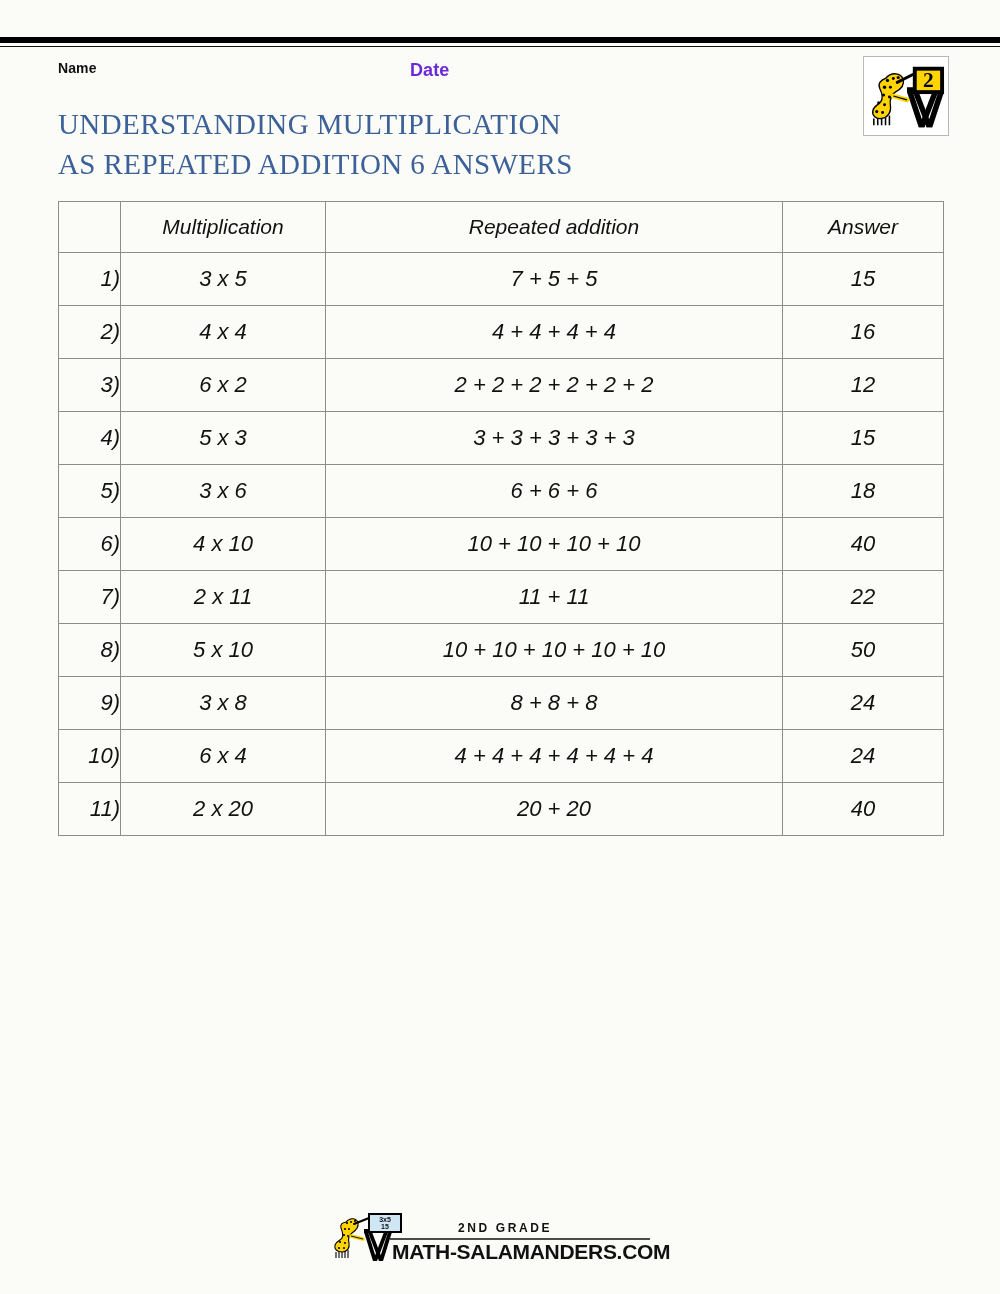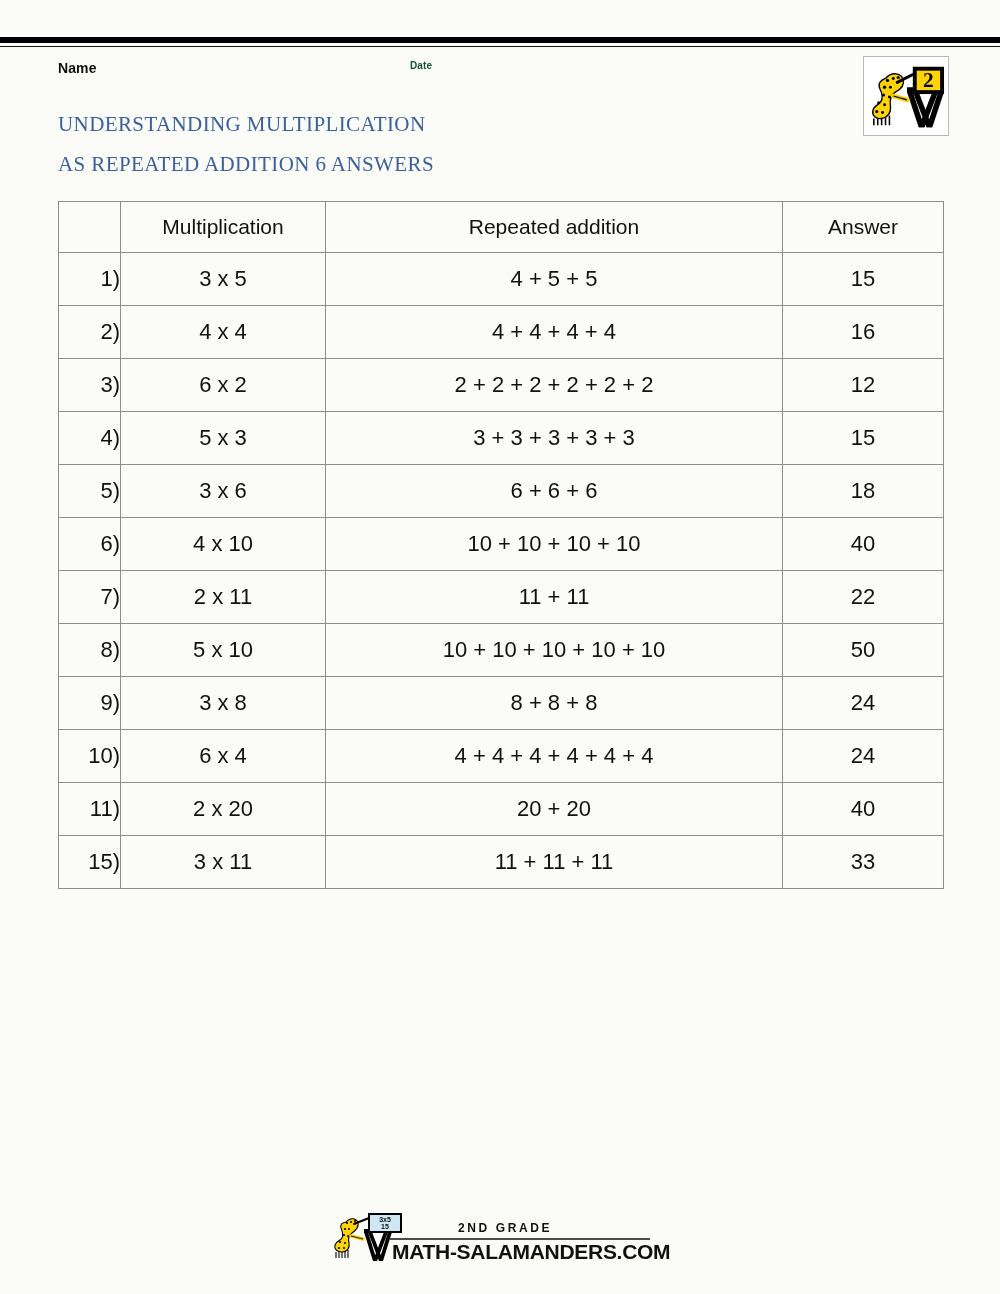--- a/index.html
+++ b/index.html
@@ -47,23 +47,23 @@
     top: 0;
     font-size: 14px;
     font-weight: 600;
     color: #101010;
     letter-spacing: 0.1px;
   }
   .meta-date {
     position: absolute;
     left: 352px;
     top: 0;
-    font-size: 10px;
+    font-size: 18px;
     font-weight: 600;
-    color: #14532d;
+    color: #6d28d9;
     letter-spacing: 0.1px;
   }
 
   
   .logo-box {
     position: absolute;
     left: 863px;
     top: 56px;
     width: 86px;
     height: 80px;
@@ -79,36 +79,37 @@
 
   
   .title-block {
     position: absolute;
     left: 58px;
     top: 104px;
     width: 780px;
   }
   .title-line {
     font-family: "Liberation Serif", serif;
-    font-size: 21px;
+    font-size: 29px;
     color: #3b6198;
     line-height: 40px;
     letter-spacing: 0.4px;
     white-space: nowrap;
   }
 
   
   .sheet-table {
     position: absolute;
     left: 58px;
     top: 201px;
     width: 885px;
     border-collapse: collapse;
     table-layout: fixed;
     background: #fbfbf7;
+    font-style: italic;
   }
   .sheet-table col.c-num    { width: 62px; }
   .sheet-table col.c-mult   { width: 205px; }
   .sheet-table col.c-add    { width: 457px; }
   .sheet-table col.c-ans    { width: 161px; }
 
   .sheet-table th,
   .sheet-table td {
     border: 1px solid #8d8d8d;
     padding: 0;
@@ -233,21 +234,21 @@
       <th class="hdr-blank"></th>
       <th class="hdr-mult">Multiplication</th>
       <th class="hdr-add">Repeated addition</th>
       <th class="hdr-ans">Answer</th>
     </tr>
   </thead>
   <tbody id="table-body">
       <tr>
         <td class="cell-num">1)</td>
         <td class="cell-mult black">3 x 5</td>
-        <td class="cell-add black">4 + 5 + 5</td>
+        <td class="cell-add black">7 + 5 + 5</td>
         <td class="cell-ans black">15</td>
       </tr>
       <tr>
         <td class="cell-num">2)</td>
         <td class="cell-mult red">4 x 4</td>
         <td class="cell-add black">4 + 4 + 4 + 4</td>
         <td class="cell-ans red">16</td>
       </tr>
       <tr>
         <td class="cell-num">3)</td>
@@ -295,26 +296,20 @@
         <td class="cell-num">10)</td>
         <td class="cell-mult black">6 x 4</td>
         <td class="cell-add red">4 + 4 + 4 + 4 + 4 + 4</td>
         <td class="cell-ans red">24</td>
       </tr>
       <tr>
         <td class="cell-num">11)</td>
         <td class="cell-mult red">2 x 20</td>
         <td class="cell-add black">20 + 20</td>
         <td class="cell-ans red">40</td>
-      </tr>
-      <tr>
-        <td class="cell-num">15)</td>
-        <td class="cell-mult black">3 x 11</td>
-        <td class="cell-add red">11 + 11 + 11</td>
-        <td class="cell-ans red">33</td>
       </tr>
     </tbody>
 </table>
 
 <div class="footer">
   <svg viewBox="0 0 340 62" xmlns="http://www.w3.org/2000/svg">
 
     <g fill="#000000">
       <polygon points="34,24 38,24 47,53 43,53"></polygon>
       <polygon points="58,24 62,24 53,53 49,53"></polygon>

